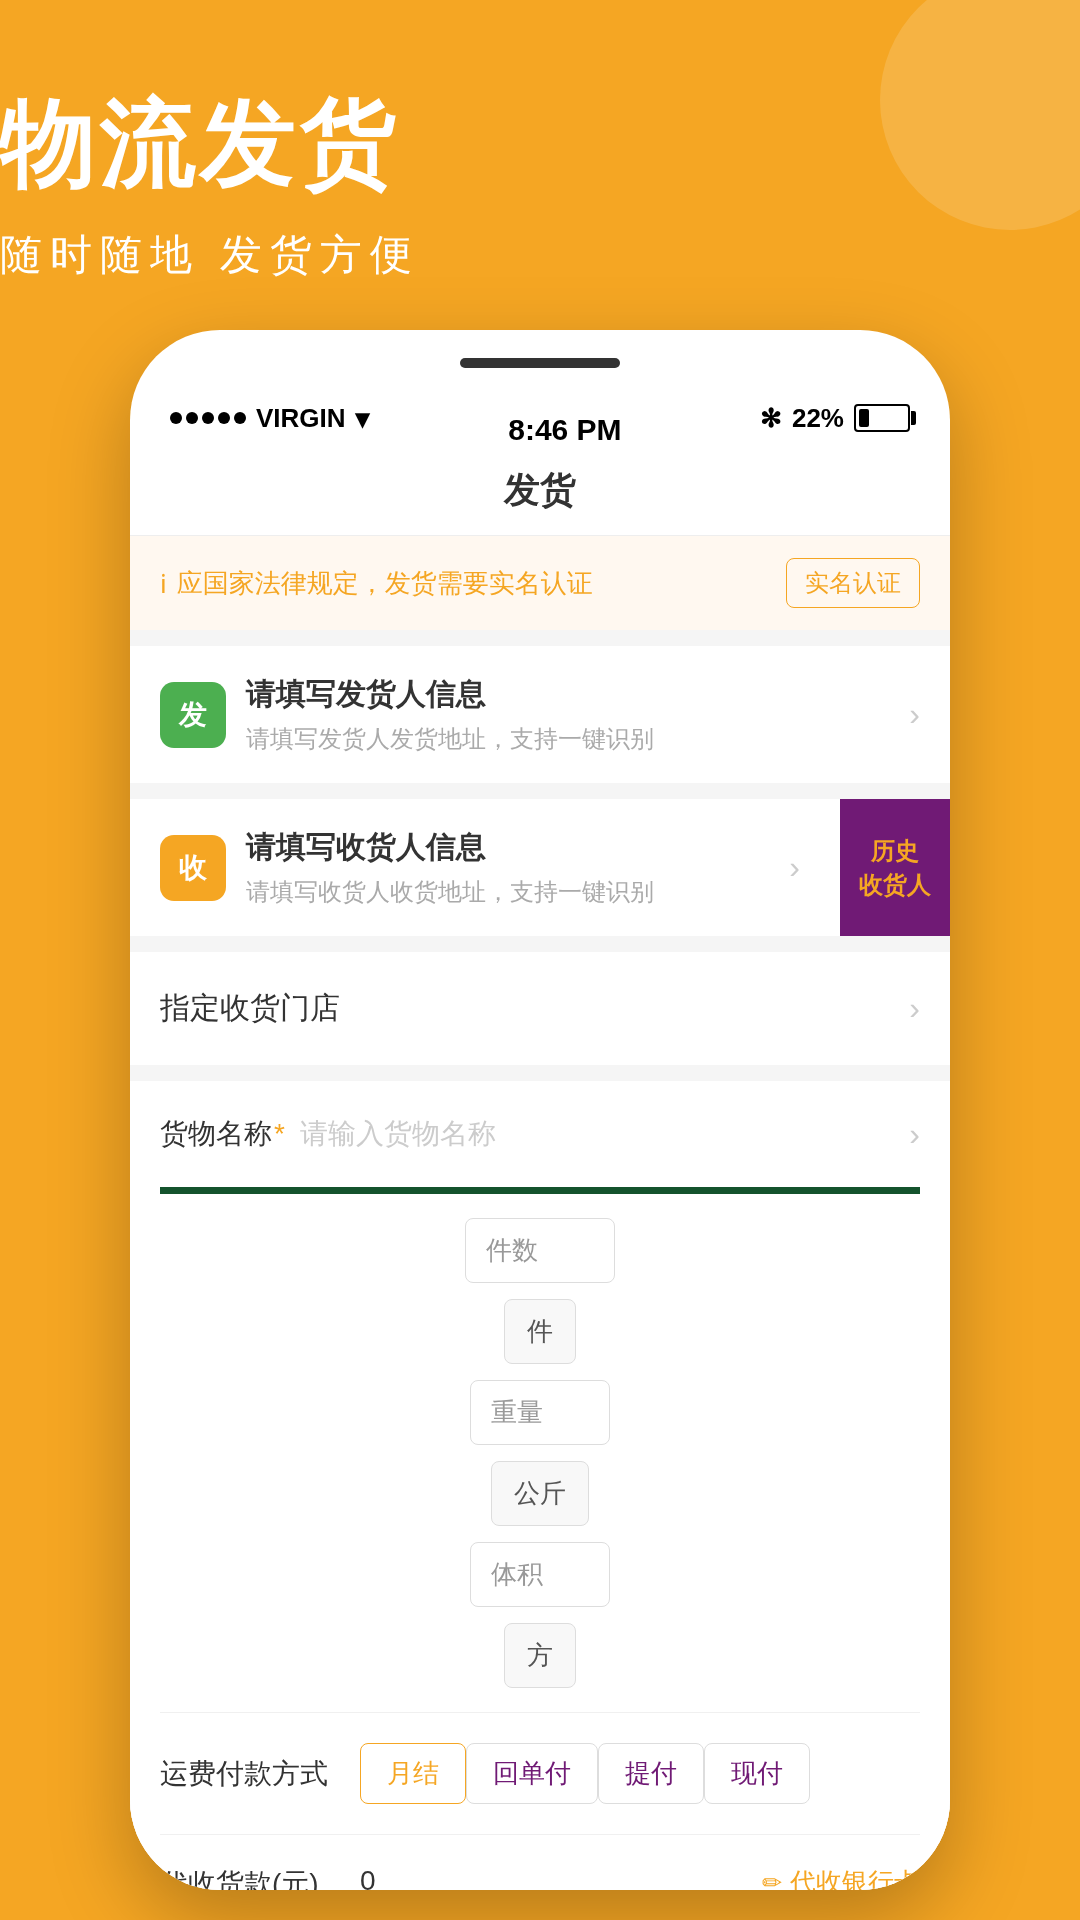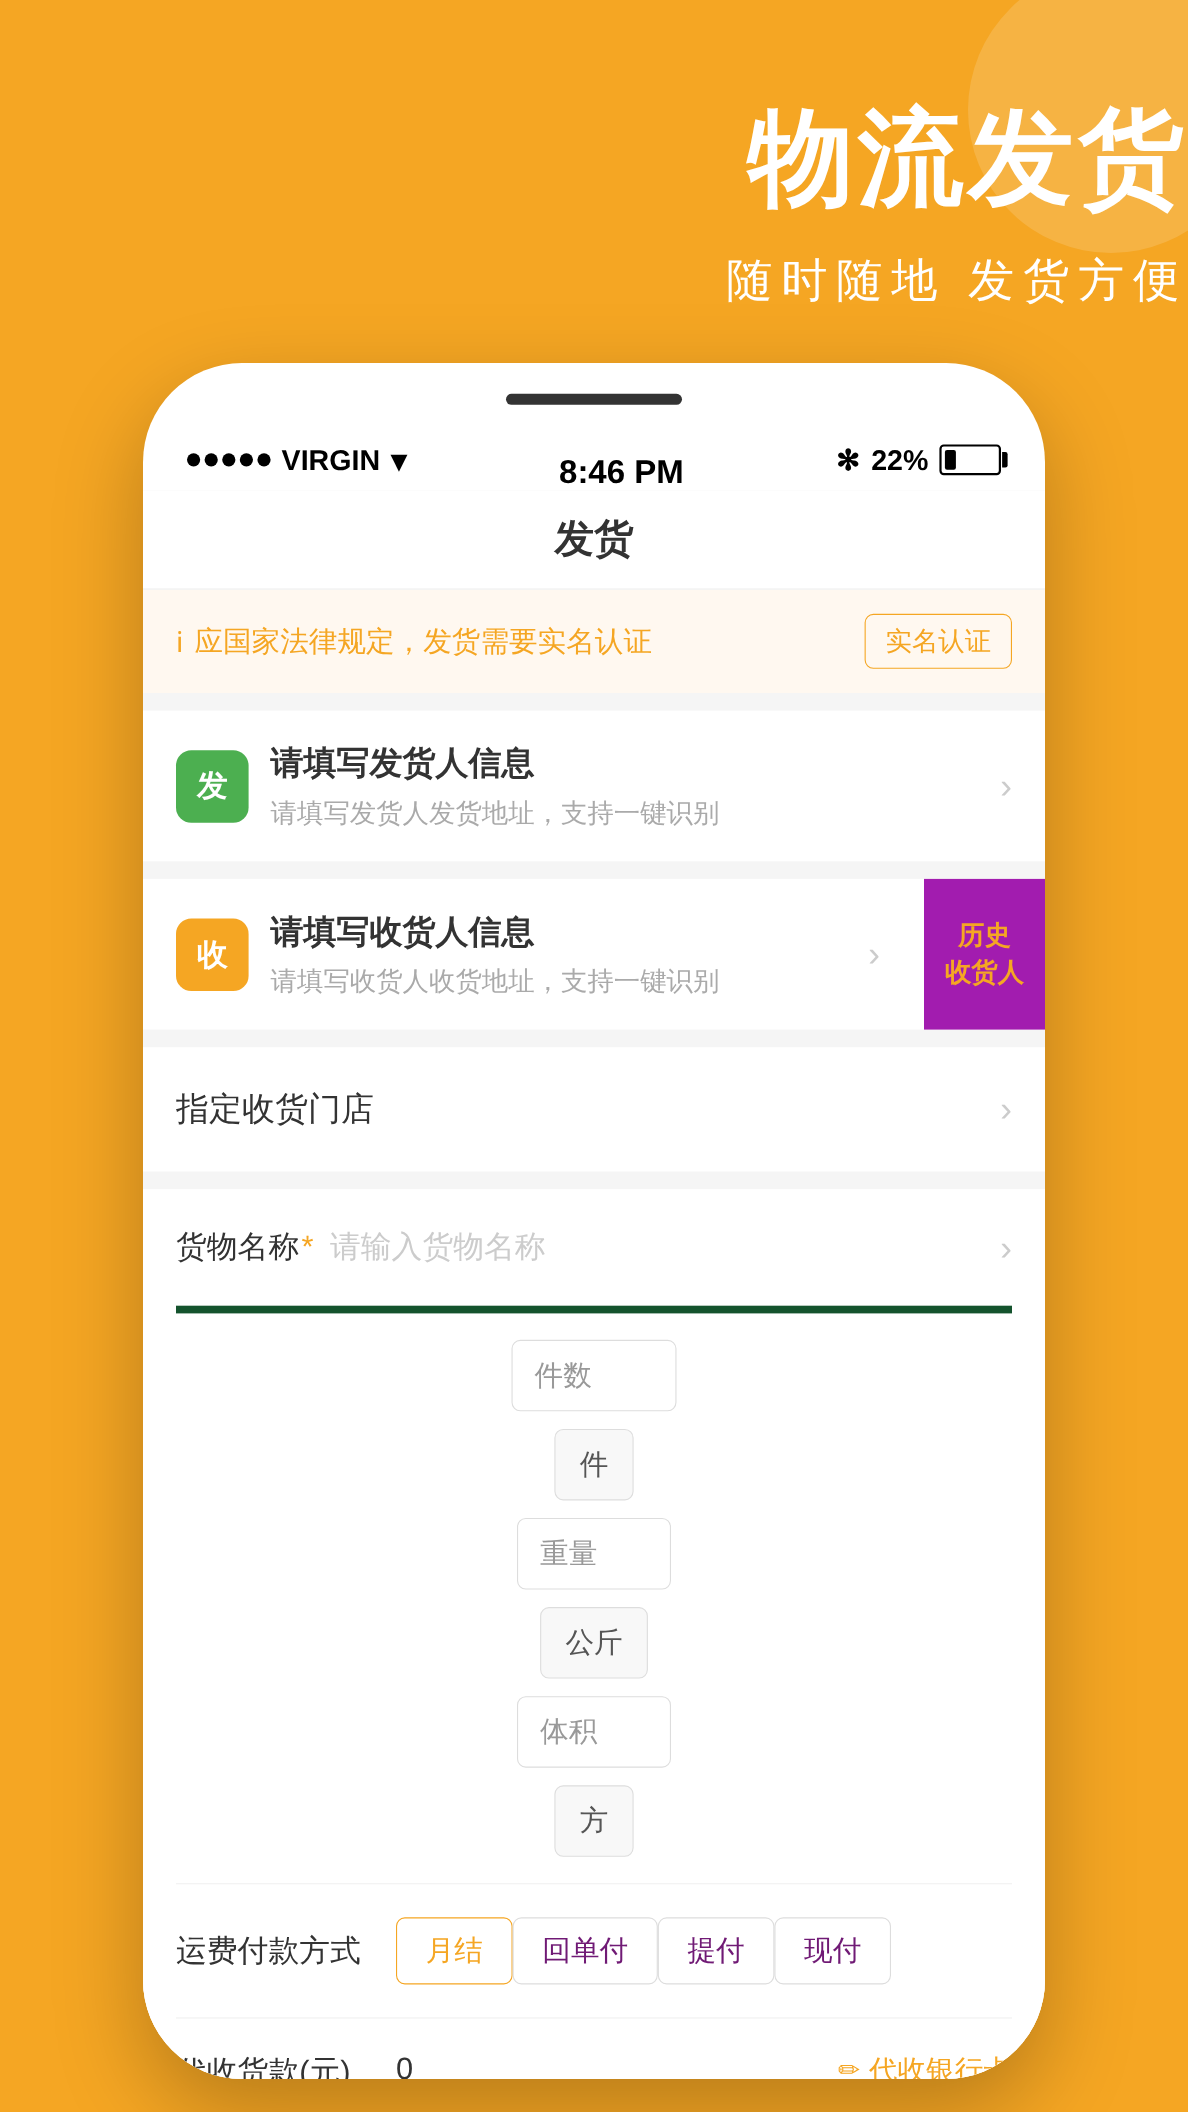--- a/index.html
+++ b/index.html
@@ -21,22 +21,22 @@
       width: 260px;
       height: 260px;
       background: rgba(255,255,255,0.15);
       border-radius: 50%;
     }
 
     
     .header-area {
       position: absolute;
       top: 80px;
-      left: 11px; right: 0;
-      text-align: right;
+      left: 0; right: 0;
+      text-align: left;
     }
     .header-title {
       font-size: 96px;
       font-weight: 700;
       color: #fff;
       letter-spacing: 4px;
     }
     .header-subtitle {
       font-size: 42px;
       color: #fff;
@@ -245,21 +245,21 @@
       font-size: 32px;
     }
 
     
     .history-btn {
       position: absolute;
       right: 0;
       top: 0;
       bottom: 0;
       width: 110px;
-      background: #a21caf;
+      background: #701a75;
       display: flex;
       align-items: center;
       justify-content: center;
       font-size: 24px;
       color: #F5A623;
       font-weight: 600;
       text-align: center;
       line-height: 1.4;
     }
 

